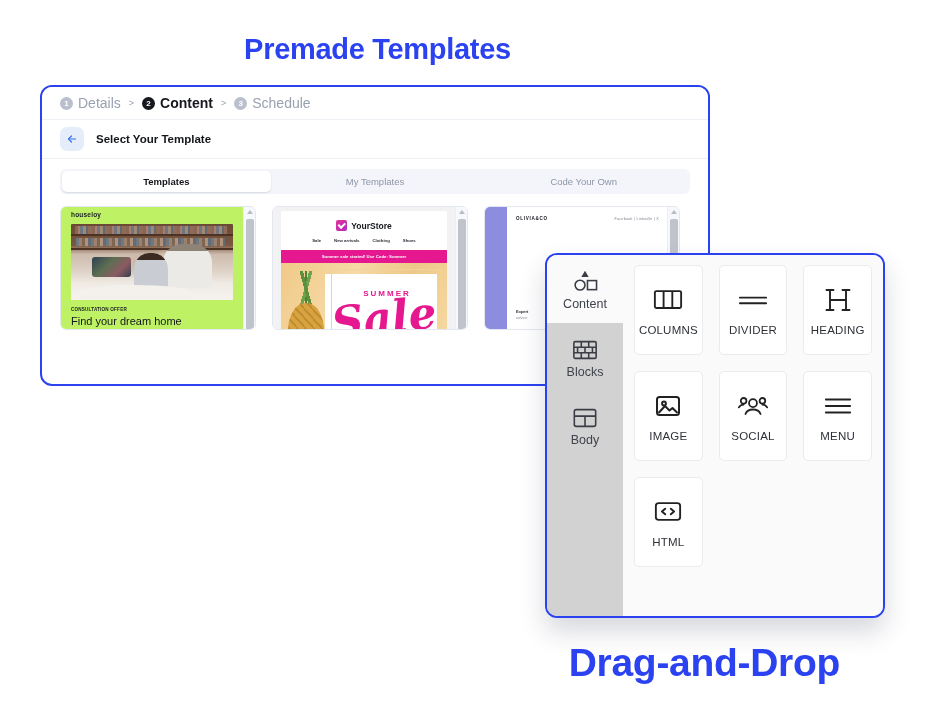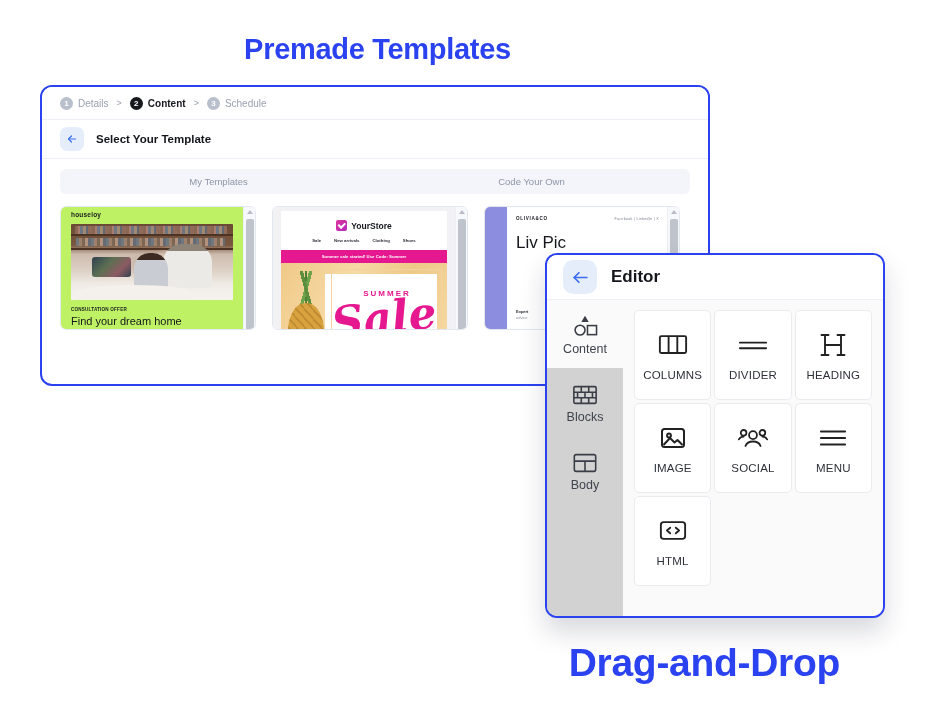--- a/index.html
+++ b/index.html
@@ -44,21 +44,21 @@
   }
   .crumb { display: flex; align-items: center; gap: 5px; }
   .crumb .num {
     width: 13px; height: 13px; border-radius: 50%;
     background: #b9bfcc; color: #fff;
     font-size: 8px; font-weight: bold;
     display: flex; align-items: center; justify-content: center;
     flex: none;
   }
   .crumb.active .num { background: #16181d; }
-  .crumb .lbl { font-size: 10px; color: #9aa1b0; }
+  .crumb .lbl { font-size: 14px; color: #9aa1b0; }
   .crumb.active .lbl { color: #16181d; font-weight: bold; }
   .crumb-sep { font-size: 9px; color: #9aa1b0; margin: 0 3px; }
 
   .window-title-row {
     height: 39px;
     display: flex; align-items: center;
     padding-left: 18px; gap: 12px;
     background: #fff;
     border-bottom: 1px solid #edf0f5;
   }
@@ -304,21 +304,21 @@
   }
   .rail-icon { height: 26px; display: flex; align-items: flex-end; }
 
   .editor-grid {
     flex: 1;
     background: #fafafa;
     padding: 10px 11px;
     display: grid;
     grid-template-columns: repeat(3, 1fr);
     grid-auto-rows: 90px;
-    gap: 3px;
+    gap: 16px;
     overflow: hidden;
   }
   .block-tile {
     background: #fff;
     border: 1px solid #e9ebef;
     border-radius: 5px;
     display: flex; flex-direction: column;
     align-items: center; justify-content: center; gap: 9px;
   }
   .block-tile .bi { height: 30px; display: flex; align-items: center; justify-content: center; }
@@ -356,20 +356,21 @@
         <svg width="12" height="12" viewBox="0 0 24 24" fill="none" stroke="currentColor" stroke-width="2.4" stroke-linecap="round" stroke-linejoin="round">
             <path d="M19 12H5"></path>
             <path d="M11 18l-6-6 6-6"></path>
           </svg>
       </span>
     </div>
     <div class="window-title">Select Your Template</div>
   </div>
 
   <div class="tabs">
+    <div class="tab active">Templates</div>
     <div class="tab">My Templates</div>
     <div class="tab">Code Your Own</div>
   </div>
 
   <div class="card-strip">
 
     <div class="tpl-card">
       <div class="tpl-body c1">
         <div class="logo">houseloy</div>
         <div class="photo">
@@ -428,50 +429,37 @@
     </div>
 
     <div class="tpl-card">
       <div class="tpl-body c3">
         <div class="leftbar"></div>
         <div class="col">
           <div class="toprow">
             <span class="logo">OLIVIA&amp;CO</span>
             <span class="links">Facebook  |  LinkedIn  |  X</span>
           </div>
-          <div class="head">Liv
-Pic</div>
           <div class="small">
             <span>Expert</span>
             <em>advice</em>
           </div>
         </div>
       </div>
       <div class="tpl-scroll">
         <div class="arrow"></div>
         <div class="thumb"></div>
       </div>
     </div>
 
   </div>
 </div>
 
 <div id="editor-window">
 
-  <div class="editor-head">
-    <div class="editor-back">
-      <span>
-        <svg width="19" height="19" viewBox="0 0 24 24" fill="none" stroke="currentColor" stroke-width="2.2" stroke-linecap="round" stroke-linejoin="round">
-            <path d="M20 12H4"></path>
-            <path d="M10 18l-6-6 6-6"></path>
-          </svg>
-      </span>
-    </div>
-    <div class="editor-title">Editor</div>
-  </div>
 
   <div class="editor-body">
 
     <div class="editor-rail">
 
       <div class="rail-item active">
         <span class="rail-icon">
           <svg width="28" height="26" viewBox="0 0 34 30" fill="none" stroke="#3a3d45" stroke-width="1.9">
             <path d="M17 2.5 L21.5 10 L12.5 10 Z" fill="#3a3d45" stroke="none"></path>
             <circle cx="11" cy="20" r="6"></circle>

